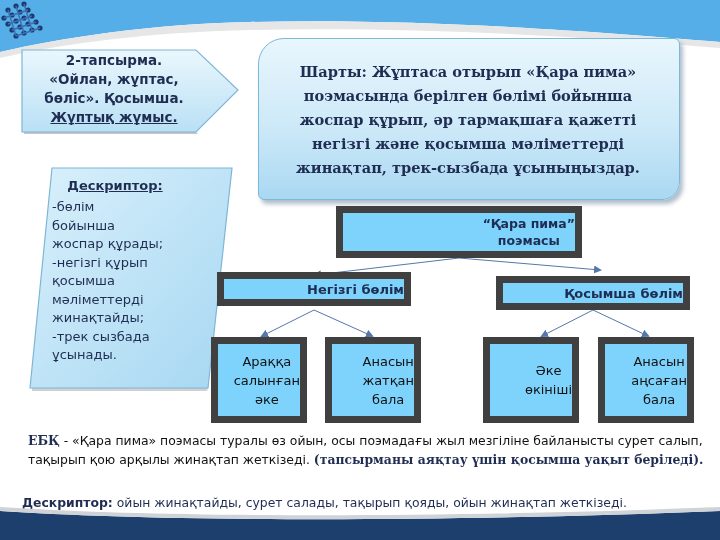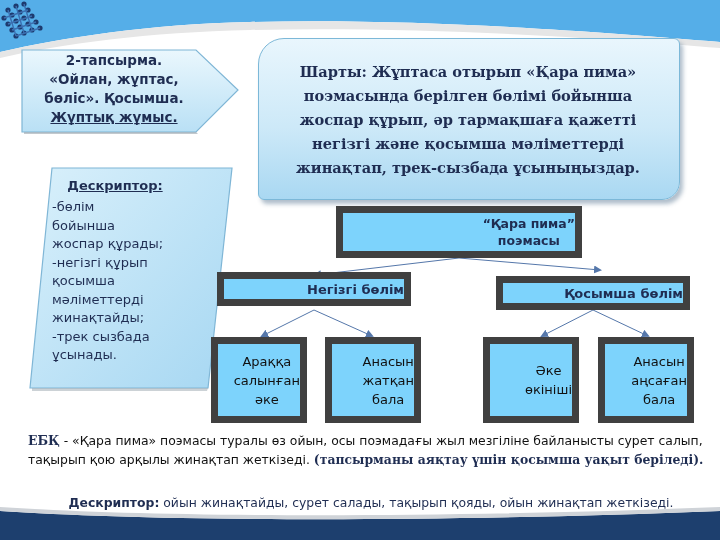--- a/index.html
+++ b/index.html
@@ -27,21 +27,21 @@
   .leaf { top:337px; width:96px; height:86px; color:#111; font-size:13px; line-height:19px; }
   #leaf-1 { left:211px; }
   #leaf-2 { left:325px; }
   #leaf-3 { left:483px; }
   #leaf-4 { left:598px; }
 
   #connectors { left:0; top:0; width:720px; height:540px; pointer-events:none; }
 
   #ebk { left:28px; top:431px; width:690px; color:#111; font-size:12.4px; line-height:19px; }
   #ebk .b { font-family:"DejaVu Serif", serif; font-weight:bold; color:#1f2d52; }
-  #desc2 { left:22px; top:495px; width:698px; color:#1f2d52; font-size:12.4px; white-space:nowrap;text-align:center; }
+  #desc2 { left:22px; top:495px; width:698px; color:#1f2d52; font-size:12.4px; white-space:nowrap; }
   #desc2 .b { font-weight:bold; }
 </style>
 </head>
 <body>
 
 <svg class="abs" id="top-band" viewBox="0 0 720 60" preserveAspectRatio="none">
   <path d="M0 0 H720 V42 C600 32 420 18 250 22 C150 24 60 38 0 52 Z" fill="#55aee8"></path>
   <path d="M0 52 C60 38 150 24 250 22 C420 18 600 32 720 42 V48 C600 38 420 26 250 30 C150 32 60 44 0 58 Z" fill="#e6e6e6"></path>
 </svg>
 

